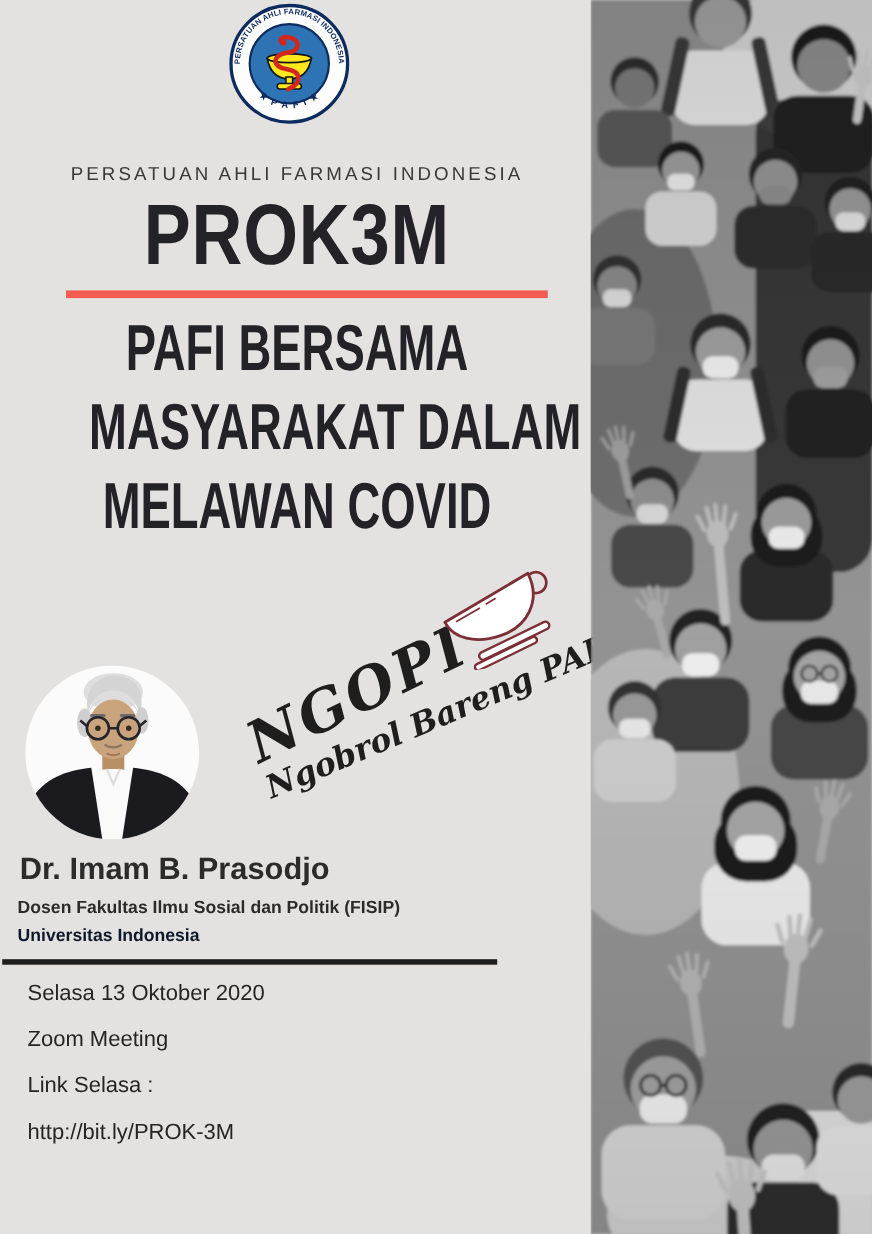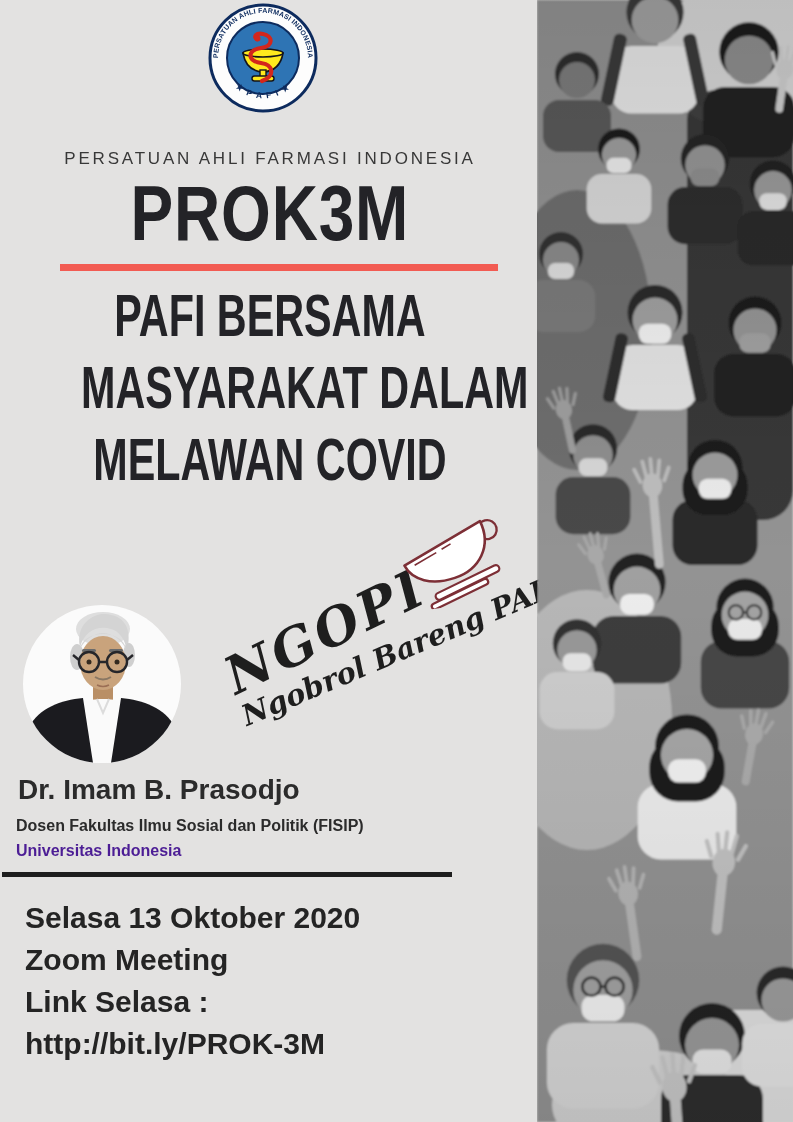--- a/index.html
+++ b/index.html
@@ -35,25 +35,25 @@
   .ngopi-sub{
     left:243px;top:700px;transform:rotate(-23deg);transform-origin:left center;
     font-family:"DejaVu Serif",serif;font-style:italic;font-weight:bold;
     font-size:29px;color:#1e1e1e;white-space:nowrap;
   }
   .cup{left:398px;top:510px;transform:rotate(-8deg);}
   
   .avatar{left:23px;top:605px;}
   .speaker-name{left:18px;top:774px;font-size:28px;font-weight:bold;color:#2b2b2b;}
   .speaker-role1{left:16px;top:817px;font-size:16px;font-weight:bold;color:#2b2b2b;}
-  .speaker-role2{left:16px;top:842px;font-size:16px;font-weight:bold;color:#4c1d95;}
+  .speaker-role2{left:16px;top:842px;font-size:16px;font-weight:bold;color:#0f172a;}
   .divider{left:2px;top:872px;width:450px;height:5px;background:#1e1e1e;}
   
   .event{left:25px;top:890px;color:#242424;}
-  .event .ev{font-size:30px;font-weight:bold;line-height:26px;margin-bottom:16px;white-space:nowrap;margin-top:15px;}
+  .event .ev{font-size:20px;font-weight:normal;line-height:26px;margin-bottom:16px;white-space:nowrap;}
   
   .crowd{left:537px;top:0;width:256px;height:1122px;}
   .logo{left:208px;top:3px;}
 </style>
 </head>
 <body>
 
 <div class="poster">
 
   <svg class="abs logo" width="110" height="110" viewBox="0 0 110 110" xmlns="http://www.w3.org/2000/svg">

